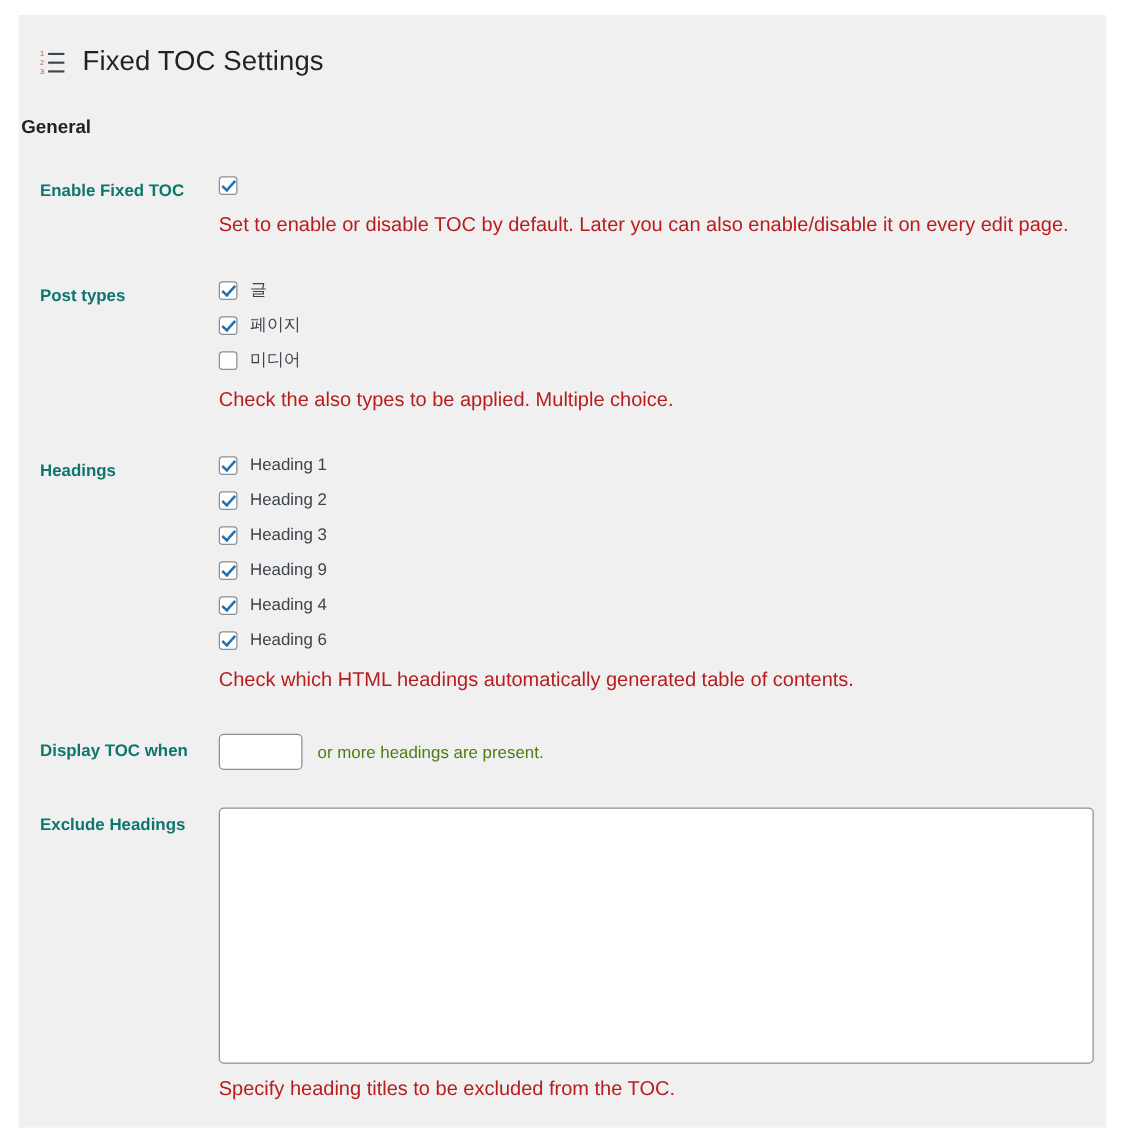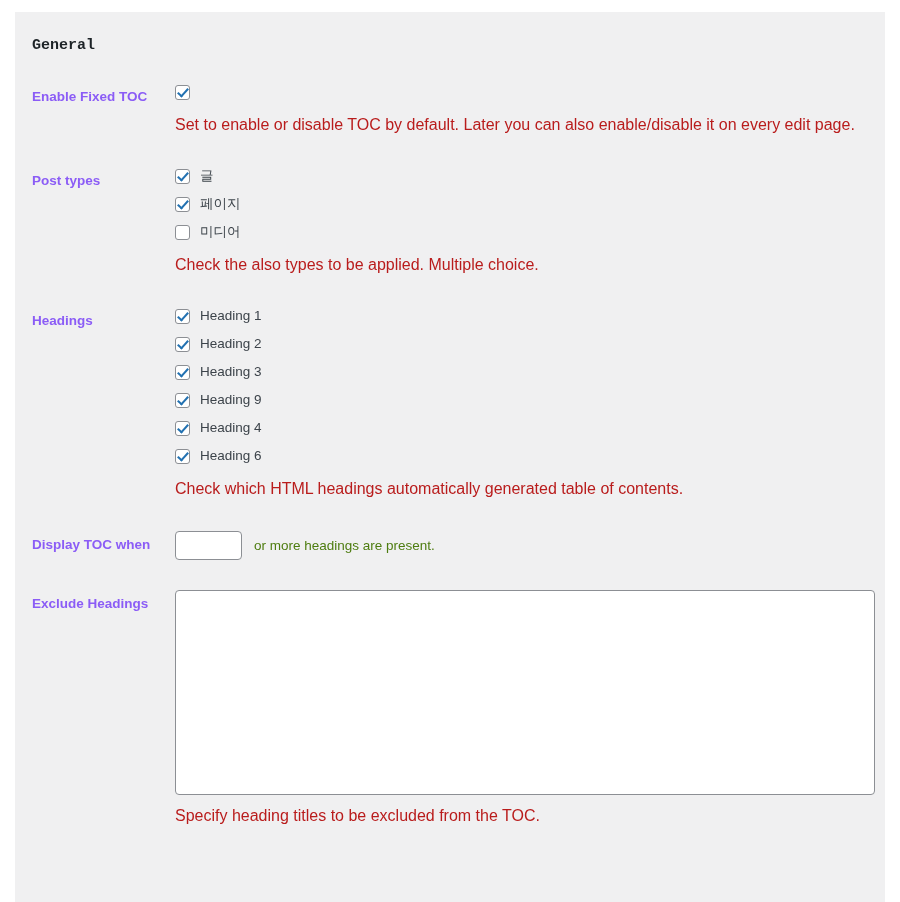--- a/index.html
+++ b/index.html
@@ -46,38 +46,37 @@
     color: #1d2327;
     line-height: 1.3;
     letter-spacing: 0.1px;
   }
 
   
   .section-heading {
     font-size: 15px;
     font-weight: 700;
     color: #1d2327;
-    margin: 25px 0 0 17px;
-    font-family: Liberation Mono, monospace;
+    margin: 25px 0 0 2px;
   }
 
   
   .form-table {
     width: 100%;
     border-collapse: collapse;
     margin-top: 14px;
   }
   .form-table th {
     width: 220px;
     text-align: left;
     vertical-align: top;
     padding: 20px 10px 20px 17px;
     font-size: 13.5px;
     font-weight: 700;
-    color: #8b5cf6;
+    color: #0f766e;
     line-height: 1.3;
   }
   .form-table td {
     vertical-align: top;
     padding: 15px 10px 15px 0;
   }
 
   
   .cb-row {
     display: flex;
@@ -164,20 +163,33 @@
     resize: none;
     outline: none;
     display: block;
   }
 </style>
 </head>
 <body>
 
 <div class="page-wrap">
 
+  <div class="page-title-row">
+    <span class="toc-icon">
+      <svg viewBox="0 0 22 22" width="22" height="22" aria-hidden="true">
+        <text x="0" y="6.2" font-family="Liberation Sans, sans-serif" font-size="6" fill="#b85c2e">1</text>
+        <text x="0" y="13.2" font-family="Liberation Sans, sans-serif" font-size="6" fill="#b85c2e">2</text>
+        <text x="0" y="20.2" font-family="Liberation Sans, sans-serif" font-size="6" fill="#b85c2e">3</text>
+        <rect x="6.5" y="3.3" width="13" height="1.7" fill="#3c434a"></rect>
+        <rect x="6.5" y="10.3" width="13" height="1.7" fill="#3c434a"></rect>
+        <rect x="6.5" y="17.3" width="13" height="1.7" fill="#3c434a"></rect>
+      </svg>
+    </span>
+    <span class="page-title">Fixed TOC Settings</span>
+  </div>
 
   <div class="section-heading">General</div>
 
   <table class="form-table">
     <tbody>
 
       <tr>
         <th>Enable Fixed TOC</th>
         <td>
           <div class="cb-row">

